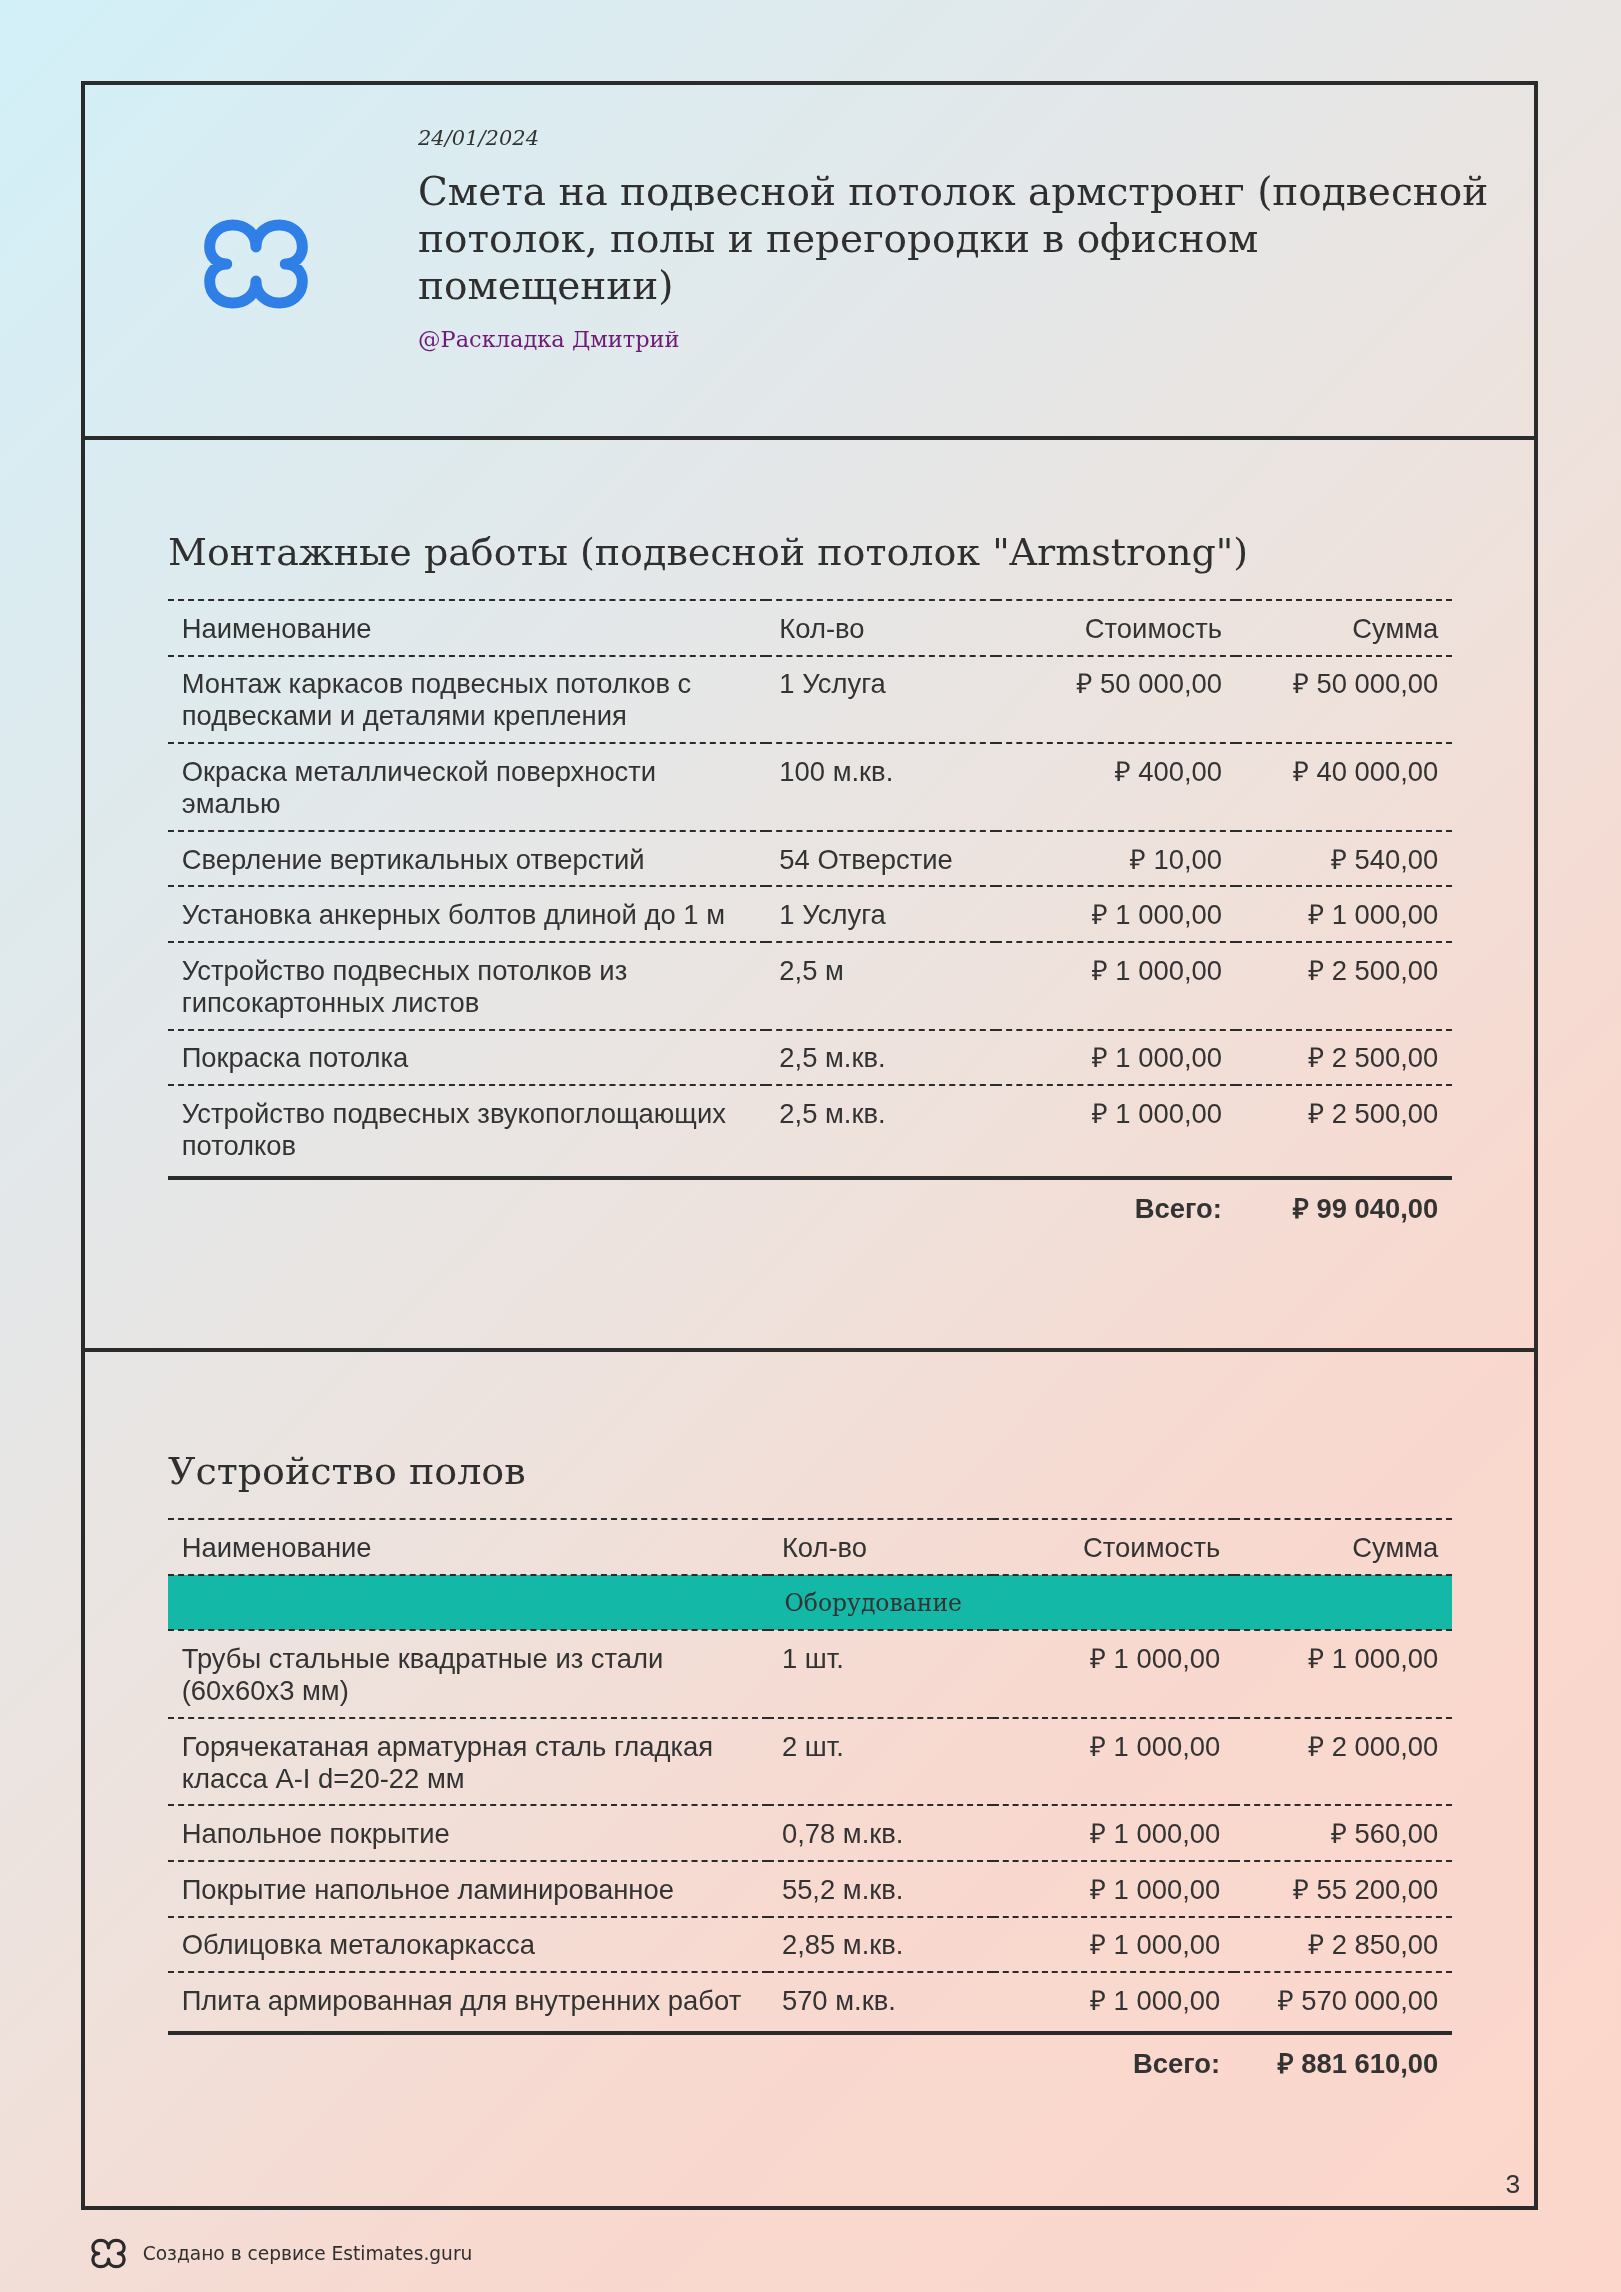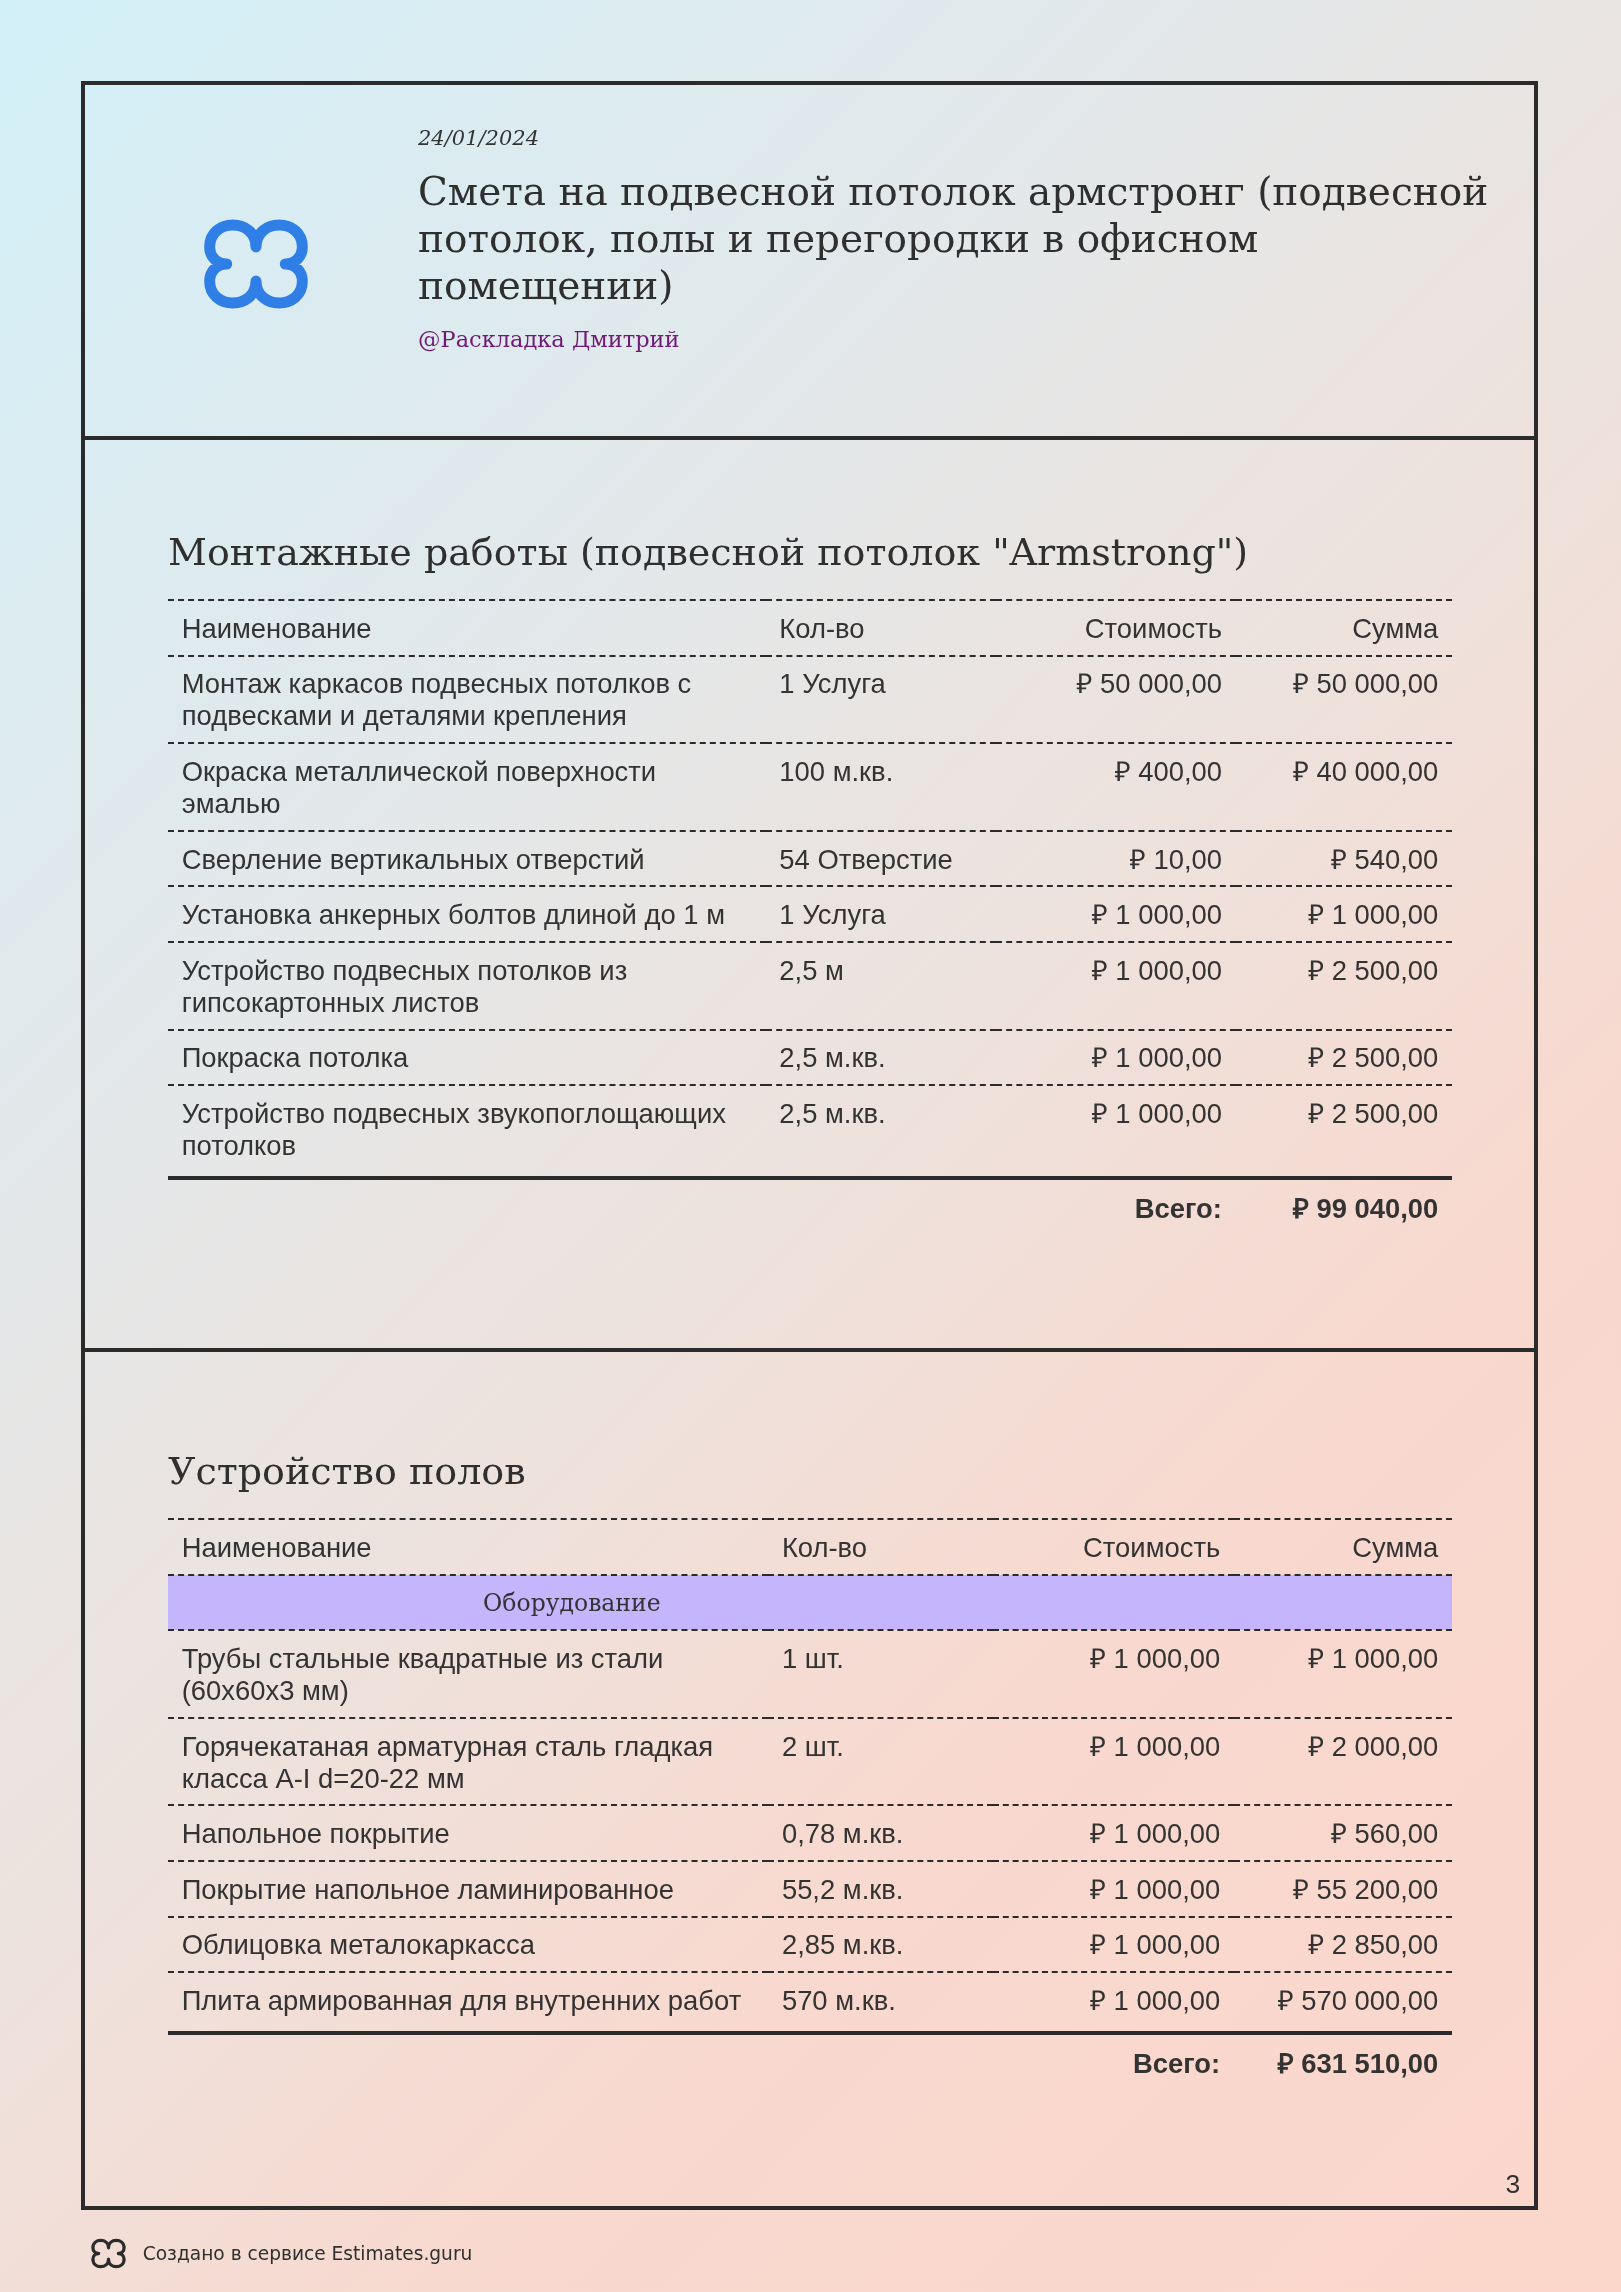--- a/index.html
+++ b/index.html
@@ -46,21 +46,21 @@
       border-top: 2.9px dashed #2b2b2b; line-height: 32px; font-weight: normal;
     }
     table.est thead th { padding-top: 11.8px; padding-bottom: 9.8px; }
     table.est td.num, table.est th.num { text-align: right; }
     table.est .c1 { width: 608px; }
     table.est .c2 { width: 211px; }
     table.est .c3 { width: 221px; }
     table.est .c4 { width: 201px; }
     table.est tbody tr.last td { padding-bottom: 13.7px; }
     table.est tr.category td {
-      background: #c4b5fd; text-align: center; font-family: "DejaVu Serif", serif;
+      background: #14b8a6; text-align: right; font-family: "DejaVu Serif", serif;
       font-size: 23.5px; padding-right: 490px;
     }
     table.est tfoot td { border-top: 4.9px solid #2b2b2b; font-weight: bold; padding-top: 13.7px; }
     table.est tfoot td.label { text-align: right; }
 
     .page-num { position: absolute; right: 13.7px; bottom: 5.9px; font-size: 26.5px; color: #333; }
 
     .footer { position: absolute; left: 88px; top: 2233px; display: flex; align-items: center; }
     .footer-logo { width: 41px; height: 41px; margin-right: 13.7px; }
     .footer-text { font-family: "DejaVu Sans", sans-serif; font-size: 18.6px; color: #2f2f2f; }
@@ -202,21 +202,21 @@
           <td>570 м.кв.</td>
           <td class="num">₽ 1 000,00</td>
           <td class="num">₽ 570 000,00</td>
         </tr>
       </tbody>
       <tfoot>
         <tr>
           <td></td>
           <td></td>
           <td class="label">Всего:</td>
-          <td class="num">₽ 631 510,00</td>
+          <td class="num">₽ 881 610,00</td>
         </tr>
       </tfoot>
     </table>
     <div class="page-num">3</div>
   </div>
 </div>
 
 <div class="footer">
   <svg class="footer-logo" viewBox="0 0 100 100">
     <use href="#clover" fill="none" stroke="#2b2b2b" stroke-width="8" stroke-linejoin="round"></use>

